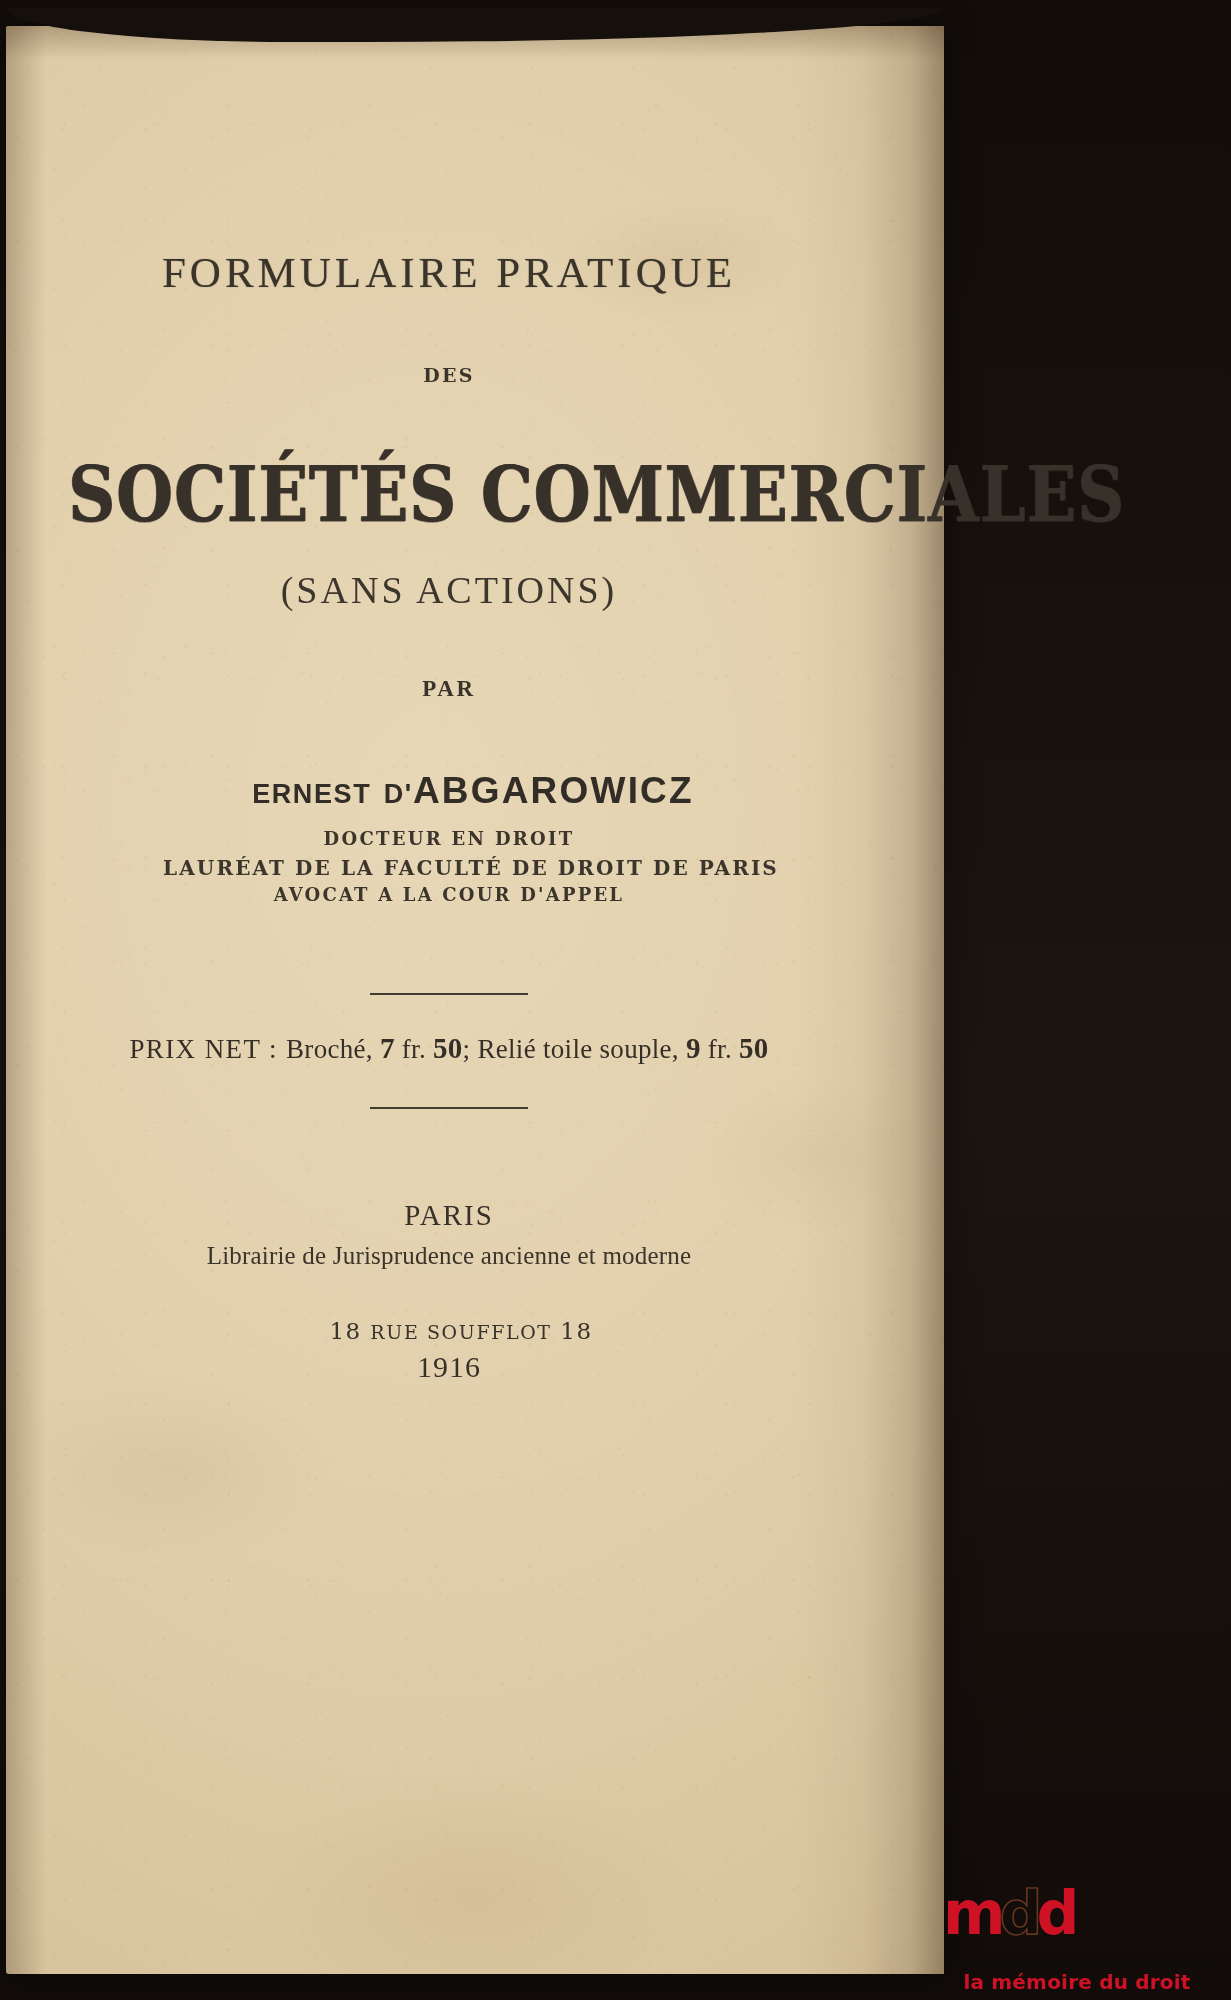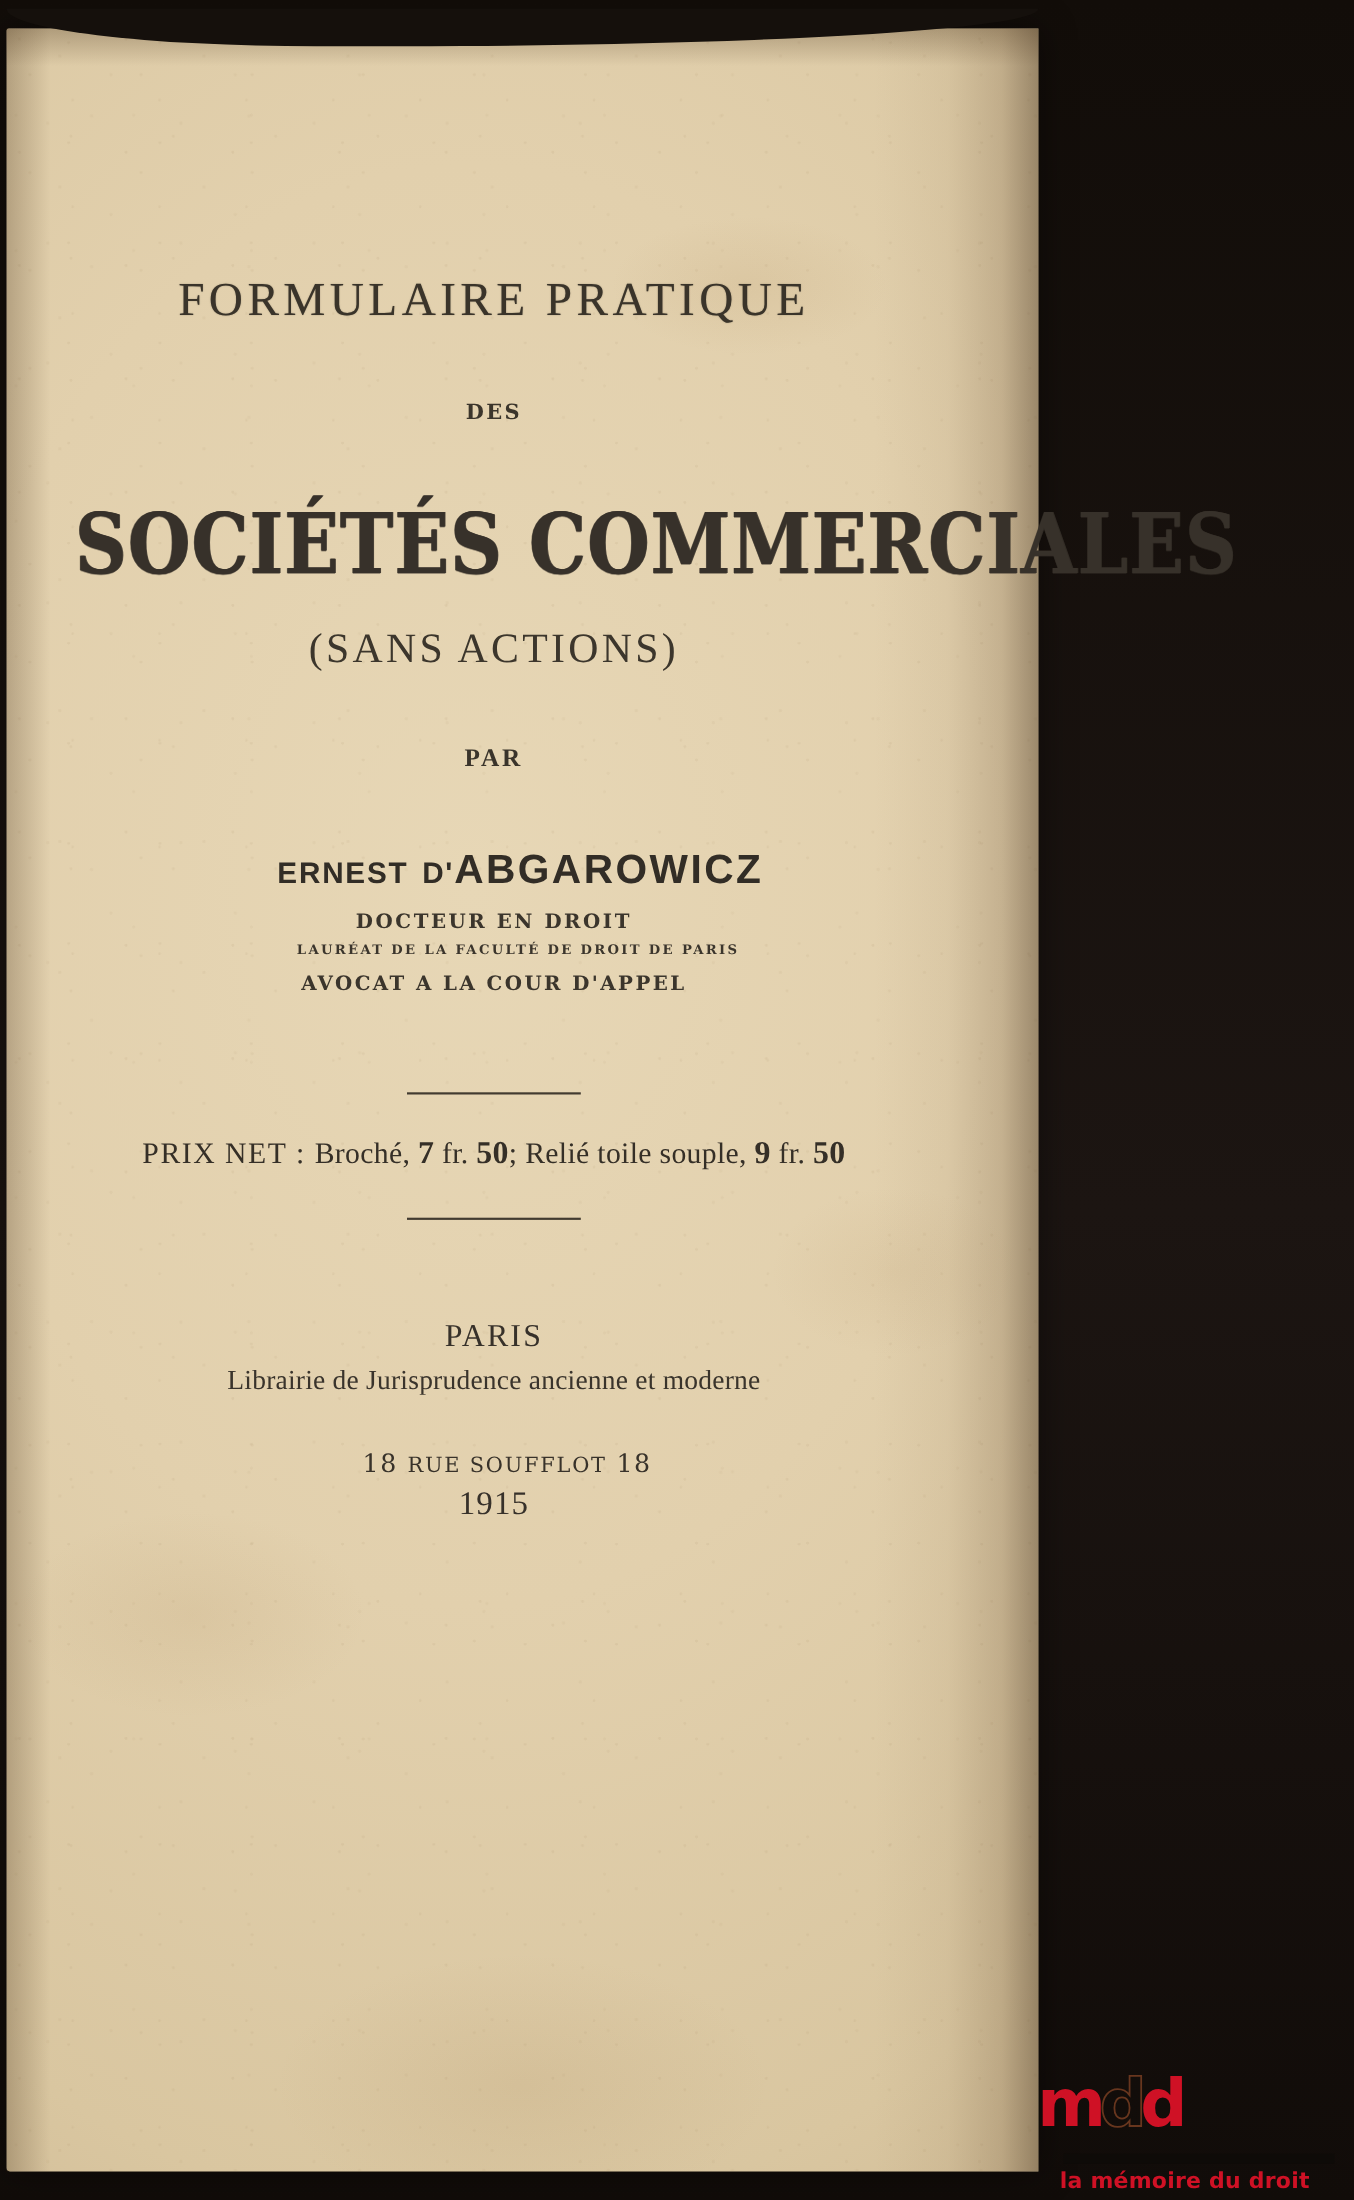--- a/index.html
+++ b/index.html
@@ -172,21 +172,21 @@
     font-size: 27px;
     letter-spacing: 1.6px;
   }
   .cred {
     position: absolute; left: 0; right: 0;
     font-family: "DejaVu Serif", serif;
     font-weight: 700;
     color: #3b352c;
   }
   .cred-1 { top: 802px; font-size: 18px; letter-spacing: 2.3px; }
-  .cred-2 { top: 830px; font-size: 12px; letter-spacing: 2.1px; margin-left: 44px; }
+  .cred-2 { top: 830px; font-size: 20px; letter-spacing: 2.1px; margin-left: 44px; }
   .cred-3 { top: 858px; font-size: 18px; letter-spacing: 2.2px; }
 
   .rule {
     position: absolute;
     left: 50%;
     width: 158px;
     margin-left: -79px;
     height: 0;
     border-top: 2px solid #423b30;
   }
@@ -316,21 +316,21 @@
 
     <div class="rule rule-top"></div>
 
     <div class="line t-price"><span class="lead">PRIX NET : </span><span>Broché, </span><span class="num">7</span><span> fr. </span><span class="num">50</span><span>; </span><span>Relié toile souple, </span><span class="num">9</span><span> fr. </span><span class="num">50</span></div>
 
     <div class="rule rule-bottom"></div>
 
     <div class="line t-paris">PARIS</div>
     <div class="line t-librairie">Librairie de Jurisprudence ancienne et moderne</div>
     <div class="line t-address"><span>18 </span><span class="small">RUE SOUFFLOT</span><span> 18</span></div>
-    <div class="line t-year">1915</div>
+    <div class="line t-year">1916</div>
   </div>
 </div>
 
 <div class="mdd-logo">
   <div class="mdd-mark"><span class="m1">m</span><span class="d-ghost">d</span><span class="d2">d</span></div>
   <div class="mdd-bar"></div>
   <div class="mdd-tagline">la mémoire du droit</div>
 </div>
 
 </body></html>

